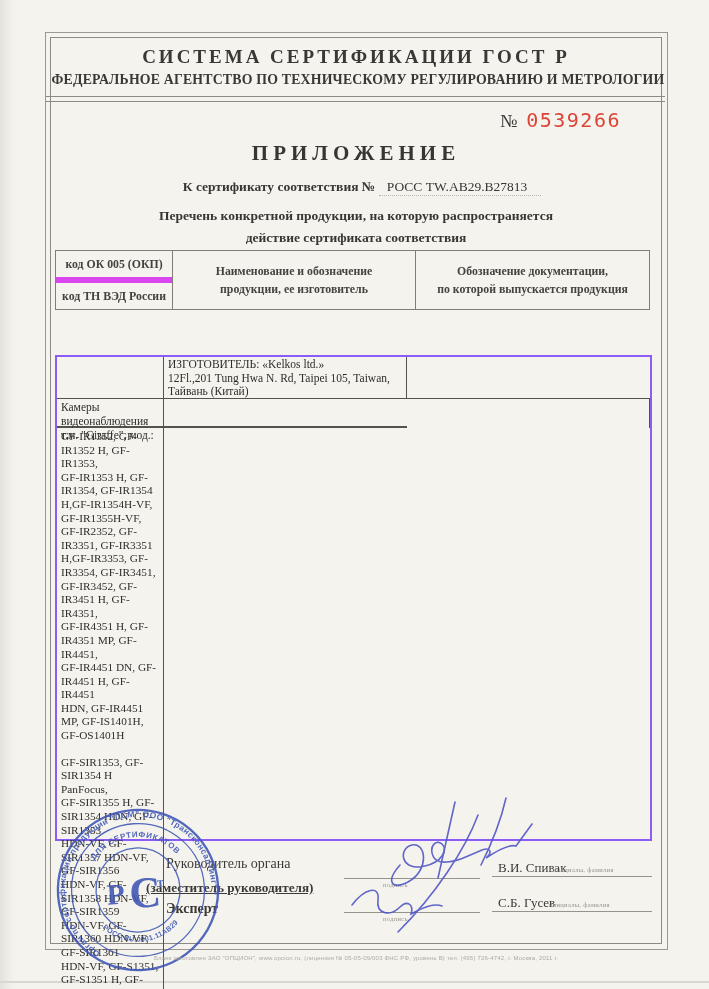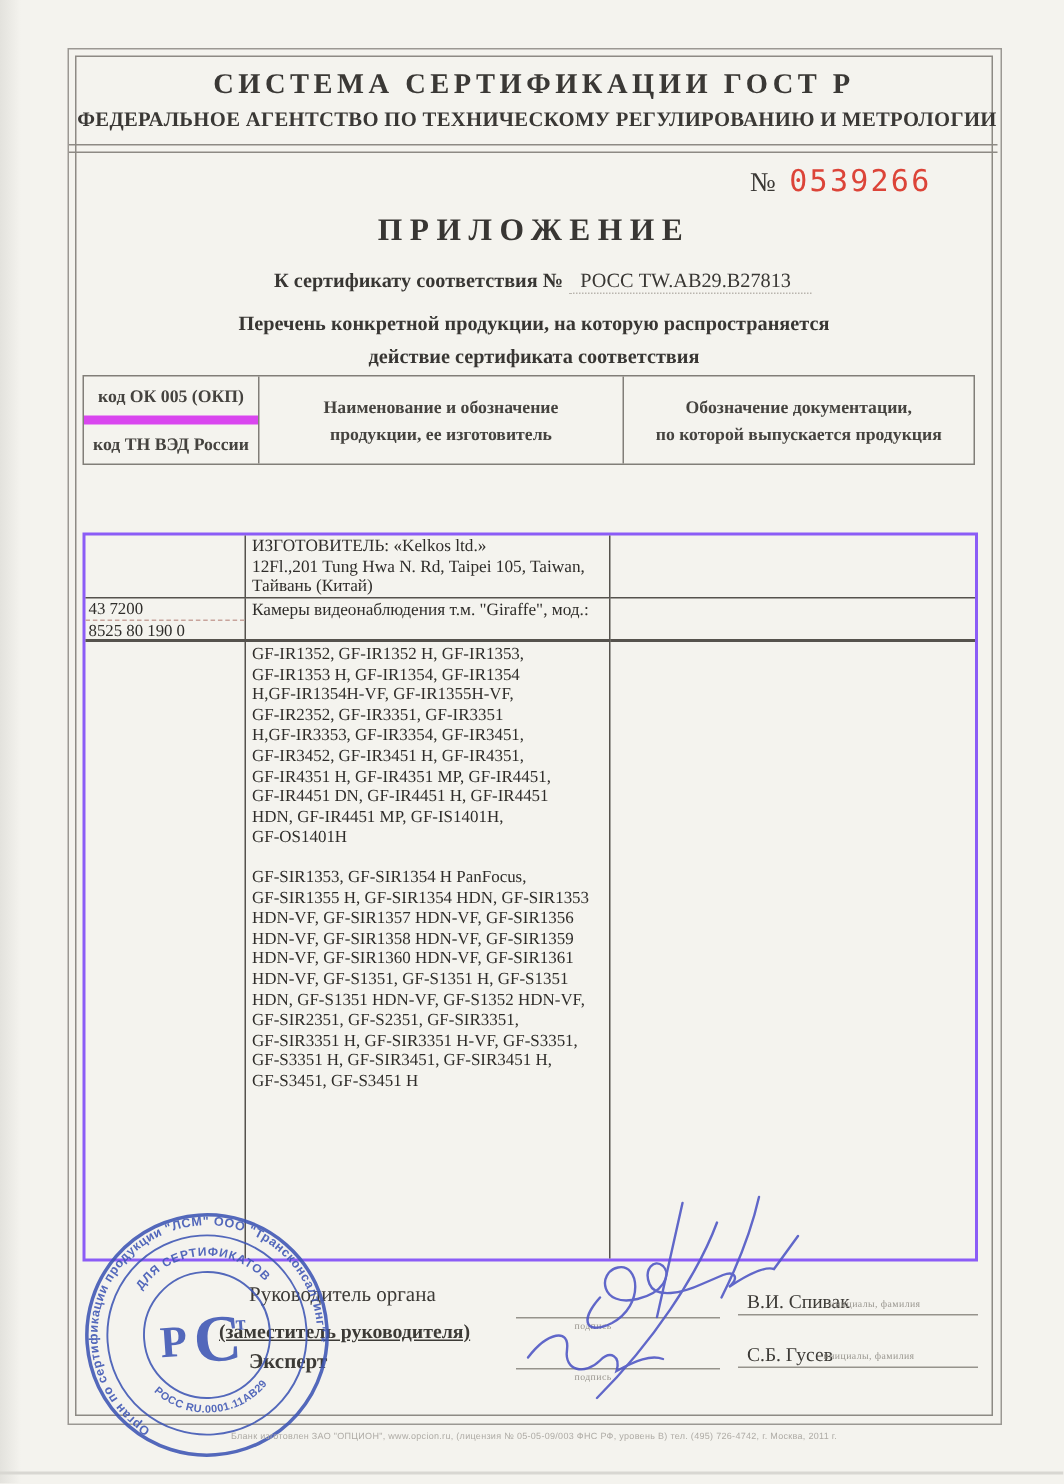--- a/index.html
+++ b/index.html
@@ -135,25 +135,20 @@
 </div>
 
 <div class="abs tbody">
 
   <div class="cell"></div>
   <div class="cell manufacturer">ИЗГОТОВИТЕЛЬ: «Kelkos ltd.»
 12Fl.,201 Tung Hwa N. Rd, Taipei 105, Taiwan,
 Тайвань (Китай)</div>
   <div class="cell lastcol"></div>
 
-  <div class="cell heavy codes">
-    <div class="okp">43 7200</div>
-    <div class="dash"></div>
-    <div class="tnved">8525 80 190 0</div>
-  </div>
   <div class="cell heavy product-line">Камеры видеонаблюдения т.м. "Giraffe", мод.:</div>
   <div class="cell heavy lastcol"></div>
 
   <div class="cell lastrow"></div>
   <div class="cell lastrow models">
     <p>GF-IR1352, GF-IR1352 H, GF-IR1353,
 GF-IR1353 H, GF-IR1354, GF-IR1354
 H,GF-IR1354H-VF, GF-IR1355H-VF,
 GF-IR2352, GF-IR3351, GF-IR3351
 H,GF-IR3353, GF-IR3354, GF-IR3451,

